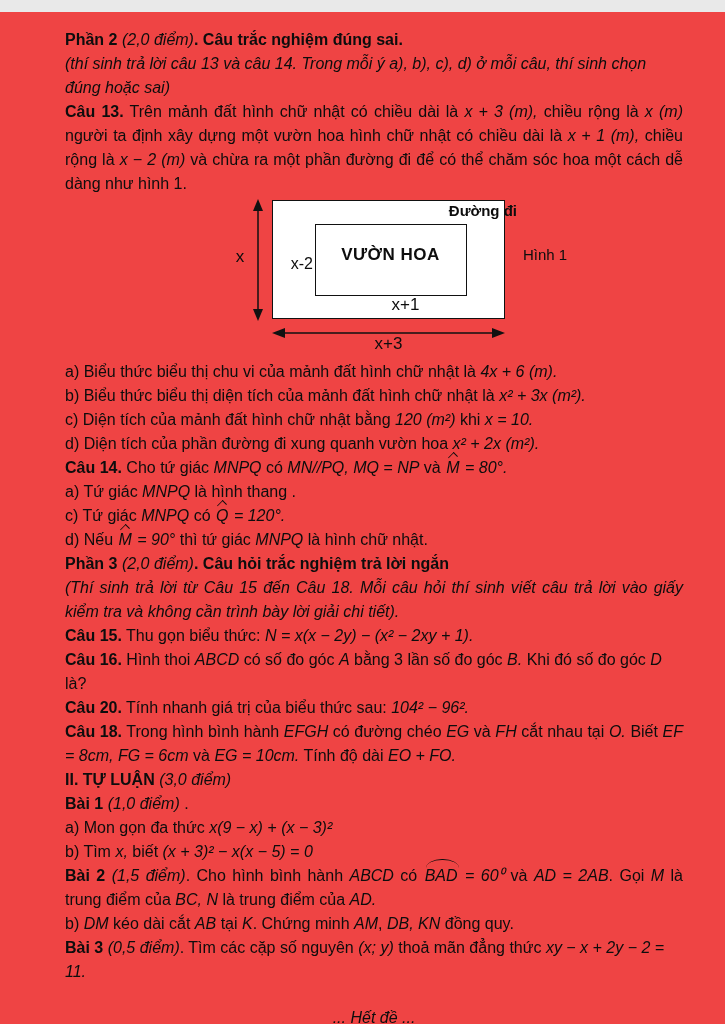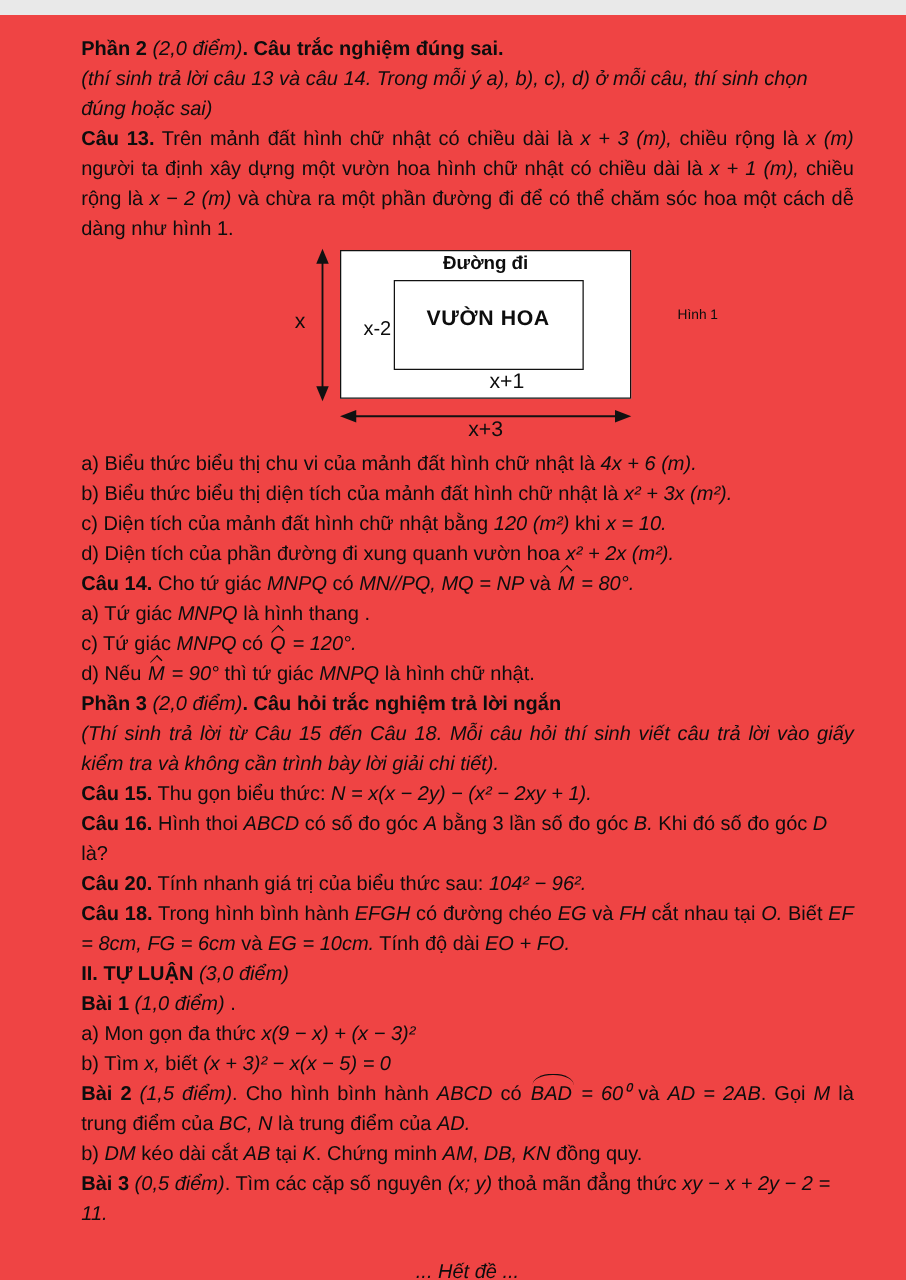--- a/index.html
+++ b/index.html
@@ -38,27 +38,27 @@
   .fig-arrows { position:absolute; left:0; top:0; }
   .outer-rect {
     position:absolute; left:272px; top:4px; width:233px; height:119px;
     border:1.5px solid #111; box-sizing:border-box; background:#fff;
   }
   .inner-rect {
     position:absolute; left:315px; top:28px; width:152px; height:72px;
     border:1.5px solid #111; box-sizing:border-box; background:#fff;
   }
   .fig-label { position:absolute; white-space:nowrap; }
-  .road-label   { left:272px; top:6px;  width:233px; text-align:center; font-weight:700; font-size:15px; }
+  .road-label   { left:272px; top:6px;  width:233px; text-align:right; font-weight:700; font-size:15px;padding-left:12px; }
   .garden-label { left:315px; top:49px; width:151px; text-align:center; font-weight:700; font-size:17px; letter-spacing:0.5px; }
   .x-label      { left:228px; top:51px; width:24px;  text-align:center; font-size:17px; }
   .x2-label     { left:281px; top:59px; width:32px;  text-align:right;  font-size:16px; }
   .x1-label     { left:272px; top:99px; width:267px; text-align:center; font-size:17px; }
   .x3-label     { left:272px; top:138px;width:233px; text-align:center; font-size:17px; }
-  .fig-caption  { left:542px; top:50px; font-size:11px; }
+  .fig-caption  { left:523px; top:50px; font-size:15px; }
 </style>
 </head>
 <body>
 
 <div class="page">
   <div class="content">
 
     <div>
         <div class="para"><span class="seg-b">Phần 2 </span><span class="seg-i">(2,0 điểm)</span><span class="seg-b">. Câu trắc nghiệm đúng sai.</span></div>
         <div class="para"><span class="seg-i">(thí sinh trả lời câu 13 và câu 14. Trong mỗi ý a), b), c), d) ở mỗi câu, thí sinh chọn đúng hoặc sai)</span></div>

